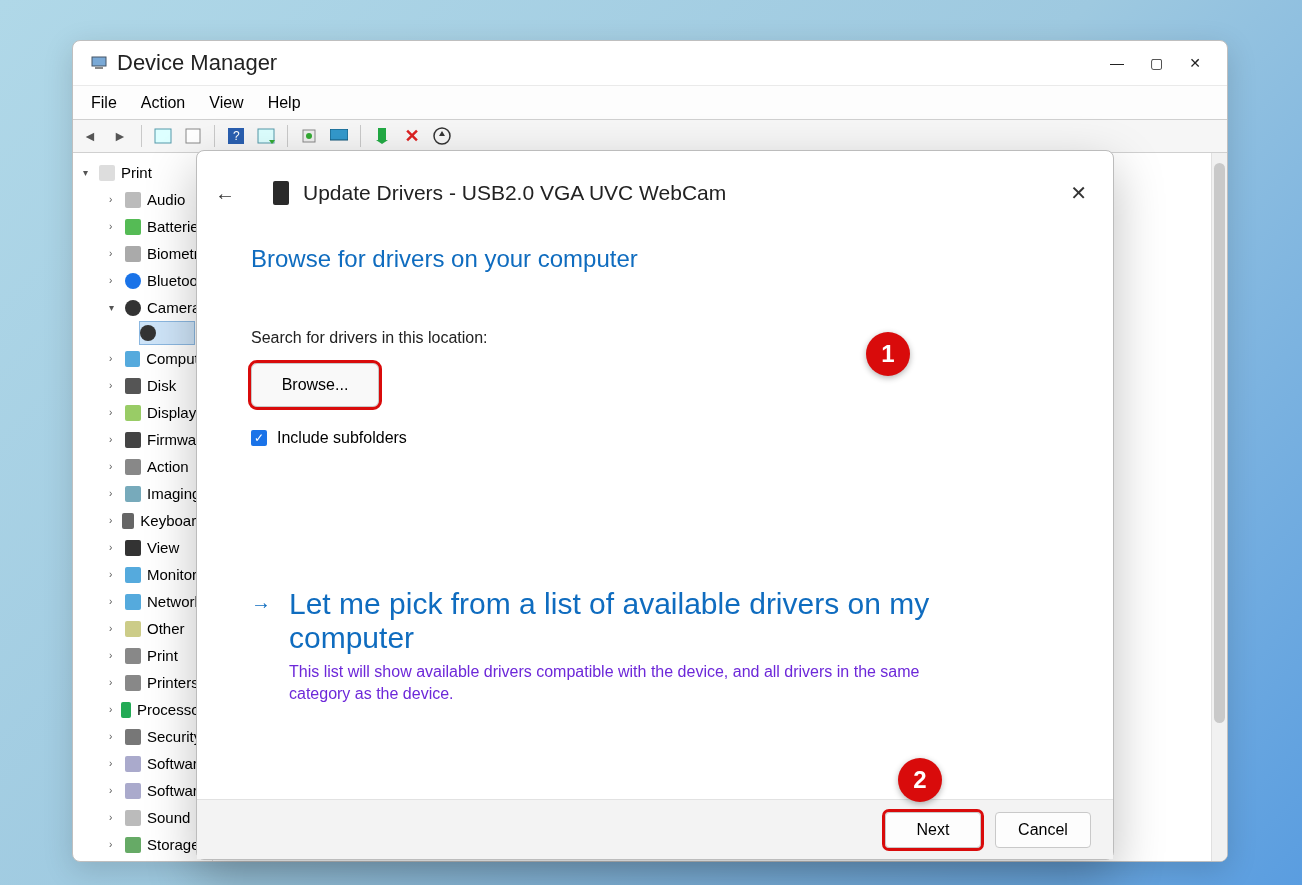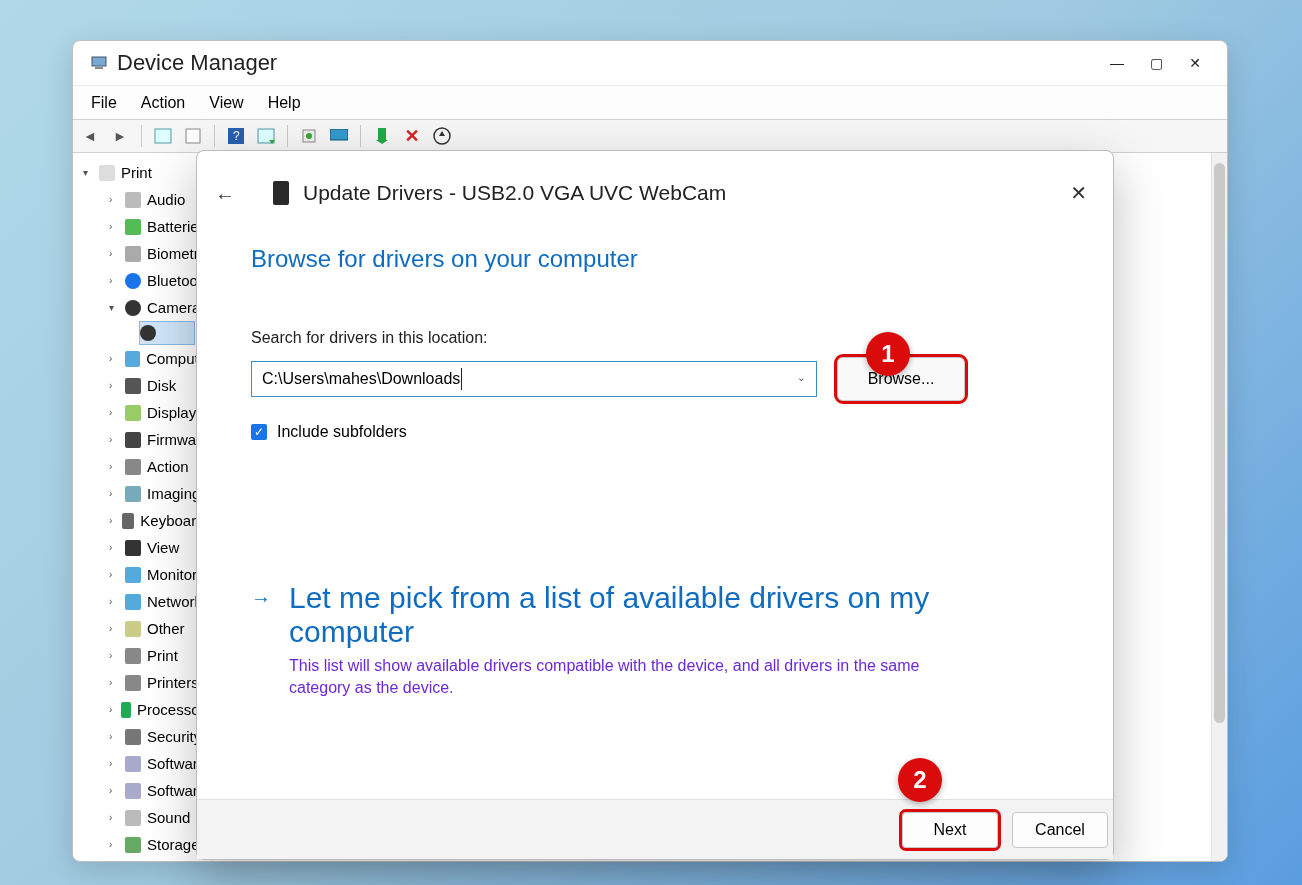--- a/index.html
+++ b/index.html
@@ -30,37 +30,37 @@
 
 .dialog { position: absolute; left: 196px; top: 150px; width: 918px; height: 710px; background: #ffffff; border: 1px solid #bcbcbc; border-radius: 8px; box-shadow: 0 18px 50px rgba(0,0,0,0.25); }
 .dlg-header { height: 66px; display: flex; align-items: center; padding: 18px 20px 0 18px; }
 .back-btn { font-size: 20px; color:#333; cursor:pointer; }
 .dlg-appicon { width: 16px; height: 24px; margin: 0 14px 0 38px; display:inline-block; background:#2a2a2a; border-radius:2px; }
 .dlg-title { font-size: 21px; color:#222; }
 .dlg-close { margin-left: auto; font-size: 20px; color:#333; cursor:pointer; padding-right: 6px; }
 
 .dlg-body { padding: 28px 86px 0 54px; }
 .heading { color: #0f6cbf; font-size: 24px; font-weight: 400; margin-bottom: 56px; }
-.fieldlabel { font-size: 16px; color:#222; margin-bottom: 10px; }
+.fieldlabel { font-size: 16px; color:#222; margin-bottom: 16px; }
 .pathrow { display: flex; align-items: center; gap: 20px; margin-bottom: 22px; }
 .pathbox { flex: 0 0 566px; height: 36px; border: 1px solid #3a8ec7; display: flex; align-items: center; padding: 0 10px; font-size: 16px; position: relative; }
 .pathbox .cursor { border-right: 1px solid #222; height: 22px; margin-left: 1px; }
 .pathbox .dropchev { position: absolute; right: 10px; top: 9px; font-size: 11px; color:#666; }
 .browse { height: 44px; width: 128px; background: #f9f9f9; border: 1px solid #c9c9c9; border-radius: 4px; font-size: 16px; cursor:pointer; }
 .hl-red { outline: 3px solid #d90b0b; outline-offset: 0; border-radius: 6px; }
 
 .checkbox-row { display: flex; align-items: center; gap: 10px; font-size: 16px; }
 .cbx { width: 16px; height: 16px; background: #1a73e8; display: inline-flex; align-items: center; justify-content: center; color: #fff; font-size: 12px; border-radius: 2px; }
 
 .option2 { margin-top: 140px; display: flex; gap: 18px; }
 .arrow2 { font-size: 20px; color: #0f6cbf; padding-top: 4px; }
 .opt-title { color: #0f6cbf; font-size: 30px; font-weight: 400; margin-bottom: 6px; }
 .opt-desc { color: #6d28d9; font-size: 16px; max-width: 690px; line-height: 1.4; }
 
-.dlg-footer { position: absolute; bottom: 0; left: 0; right: 0; height: 60px; background: #f3f3f3; border-top: 1px solid #e2e2e2; display: flex; align-items: center; justify-content: flex-end; gap: 14px; padding: 0 5px; }
+.dlg-footer { position: absolute; bottom: 0; left: 0; right: 0; height: 60px; background: #f3f3f3; border-top: 1px solid #e2e2e2; display: flex; align-items: center; justify-content: flex-end; gap: 14px; padding: 0 22px; }
 .fbtn { height: 36px; width: 96px; background: #fdfdfd; border: 1px solid #c9c9c9; border-radius: 4px; font-size: 16px; cursor:pointer; }
 
 .badge { position: absolute; width: 44px; height: 44px; border-radius: 50%; background: #d90b0b; color: #fff; font-size: 24px; font-weight: 600; display:flex; align-items:center; justify-content:center; box-shadow: 0 2px 6px rgba(0,0,0,0.3); }
 .badge1 { left: 866px; top: 332px; }
 .badge2 { left: 898px; top: 758px; }
 </style>
 </head>
 <body>
 
 <div class="dm-window">
@@ -280,25 +280,20 @@
   <div class="dlg-header">
     <span class="back-btn">←</span>
     <span class="dlg-appicon"></span>
     <span class="dlg-title">Update Drivers - USB2.0 VGA UVC WebCam</span>
     <span class="dlg-close">✕</span>
   </div>
   <div class="dlg-body">
     <div class="heading">Browse for drivers on your computer</div>
     <div class="fieldlabel">Search for drivers in this location:</div>
     <div class="pathrow">
-      <div class="pathbox">
-        <span>C:\Users\mahes\Downloads</span>
-          <span class="cursor"></span>
-        <span class="dropchev">⌄</span>
-      </div>
       <button class="browse hl-red">Browse...</button>
     </div>
     <div class="checkbox-row">
       <span class="cbx">✓</span>
       <span>Include subfolders</span>
     </div>
     <div class="option2">
       <span class="arrow2">→</span>
       <div>
         <div class="opt-title">Let me pick from a list of available drivers on my computer</div>

